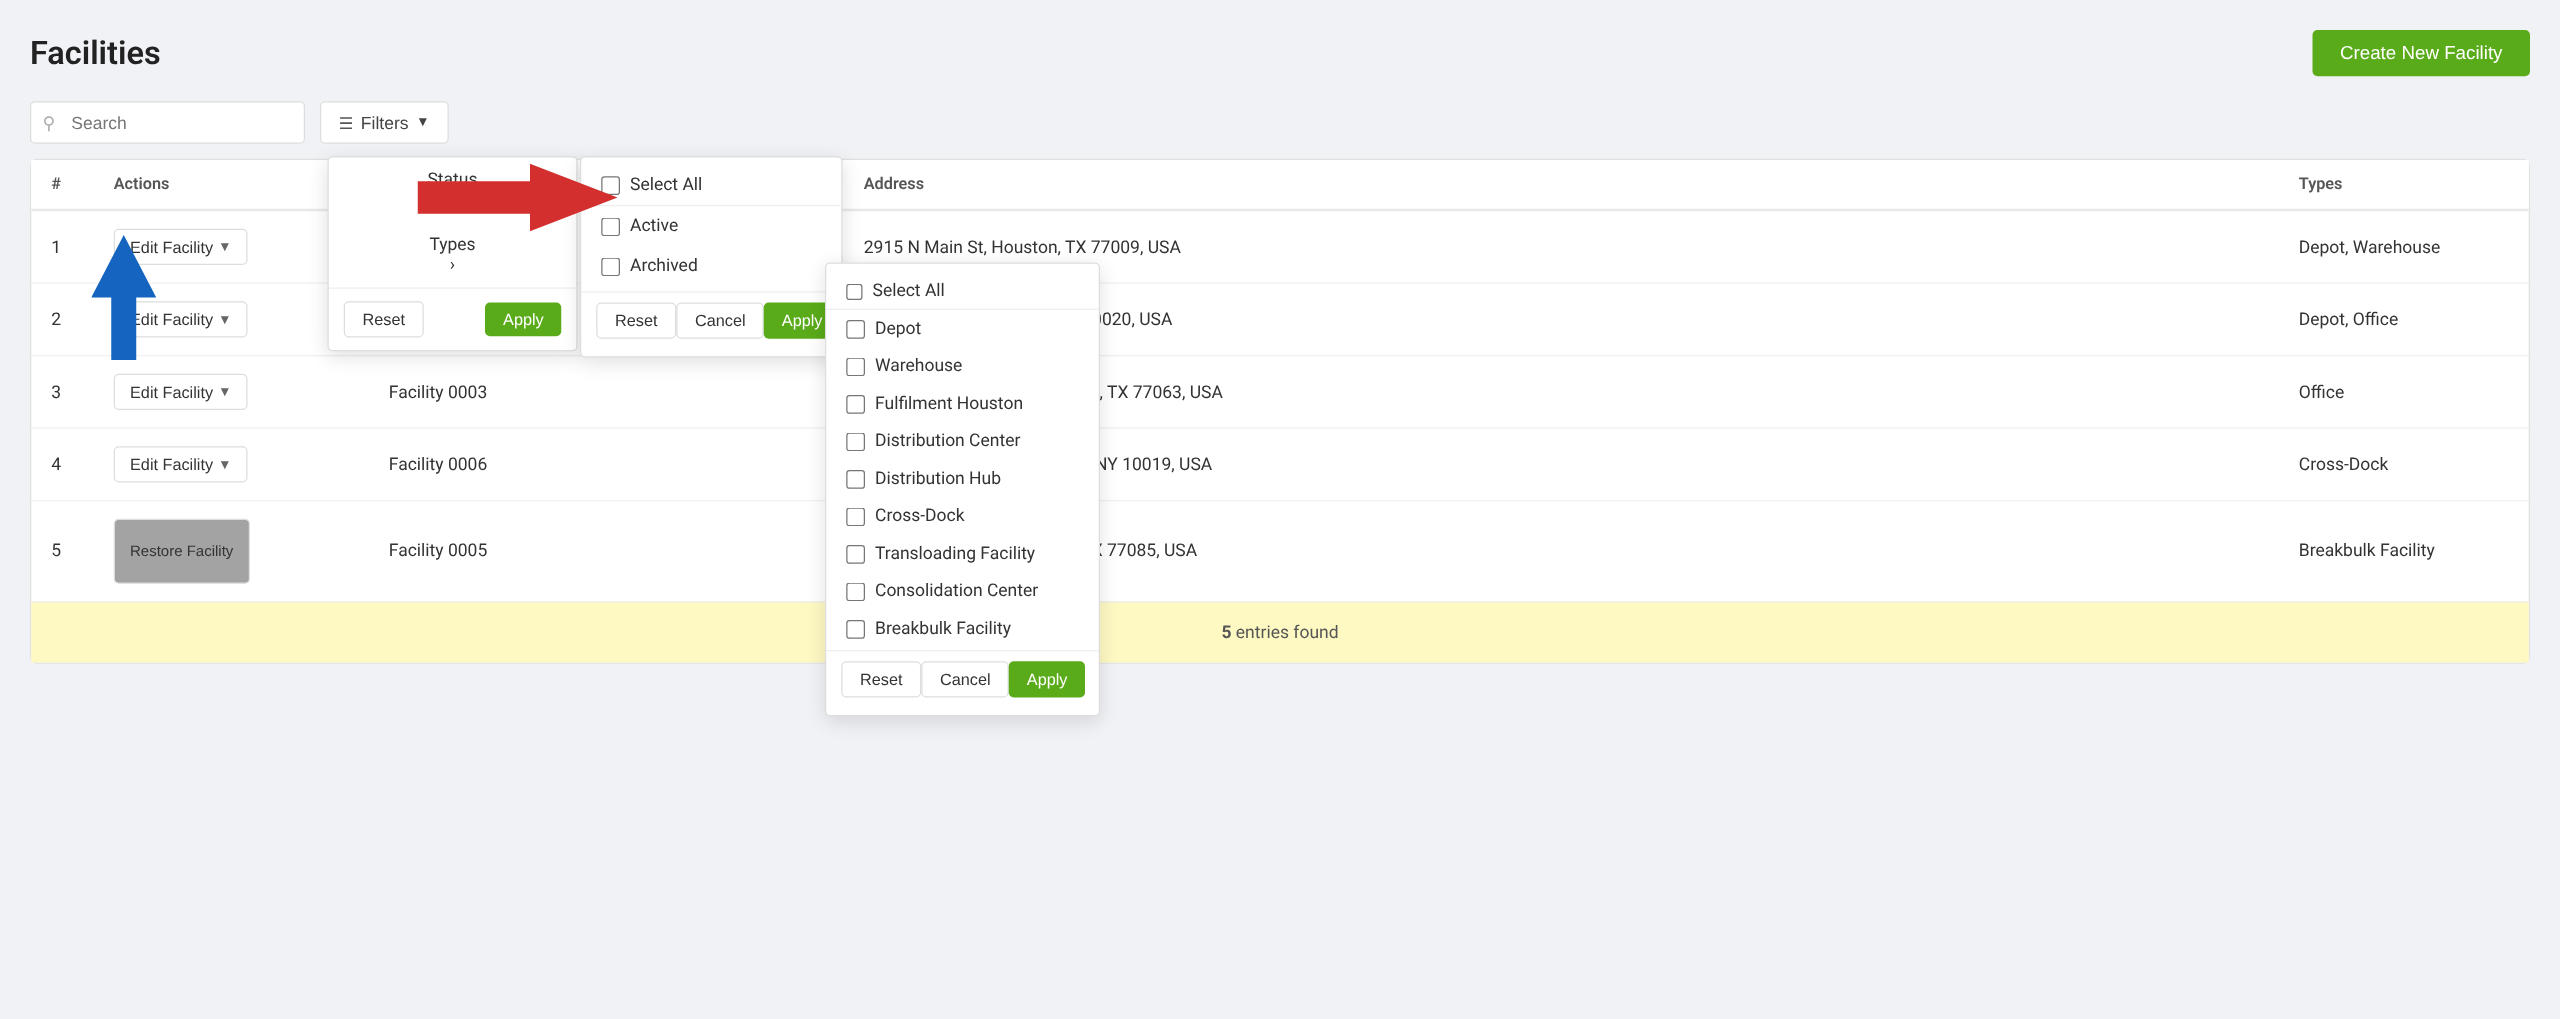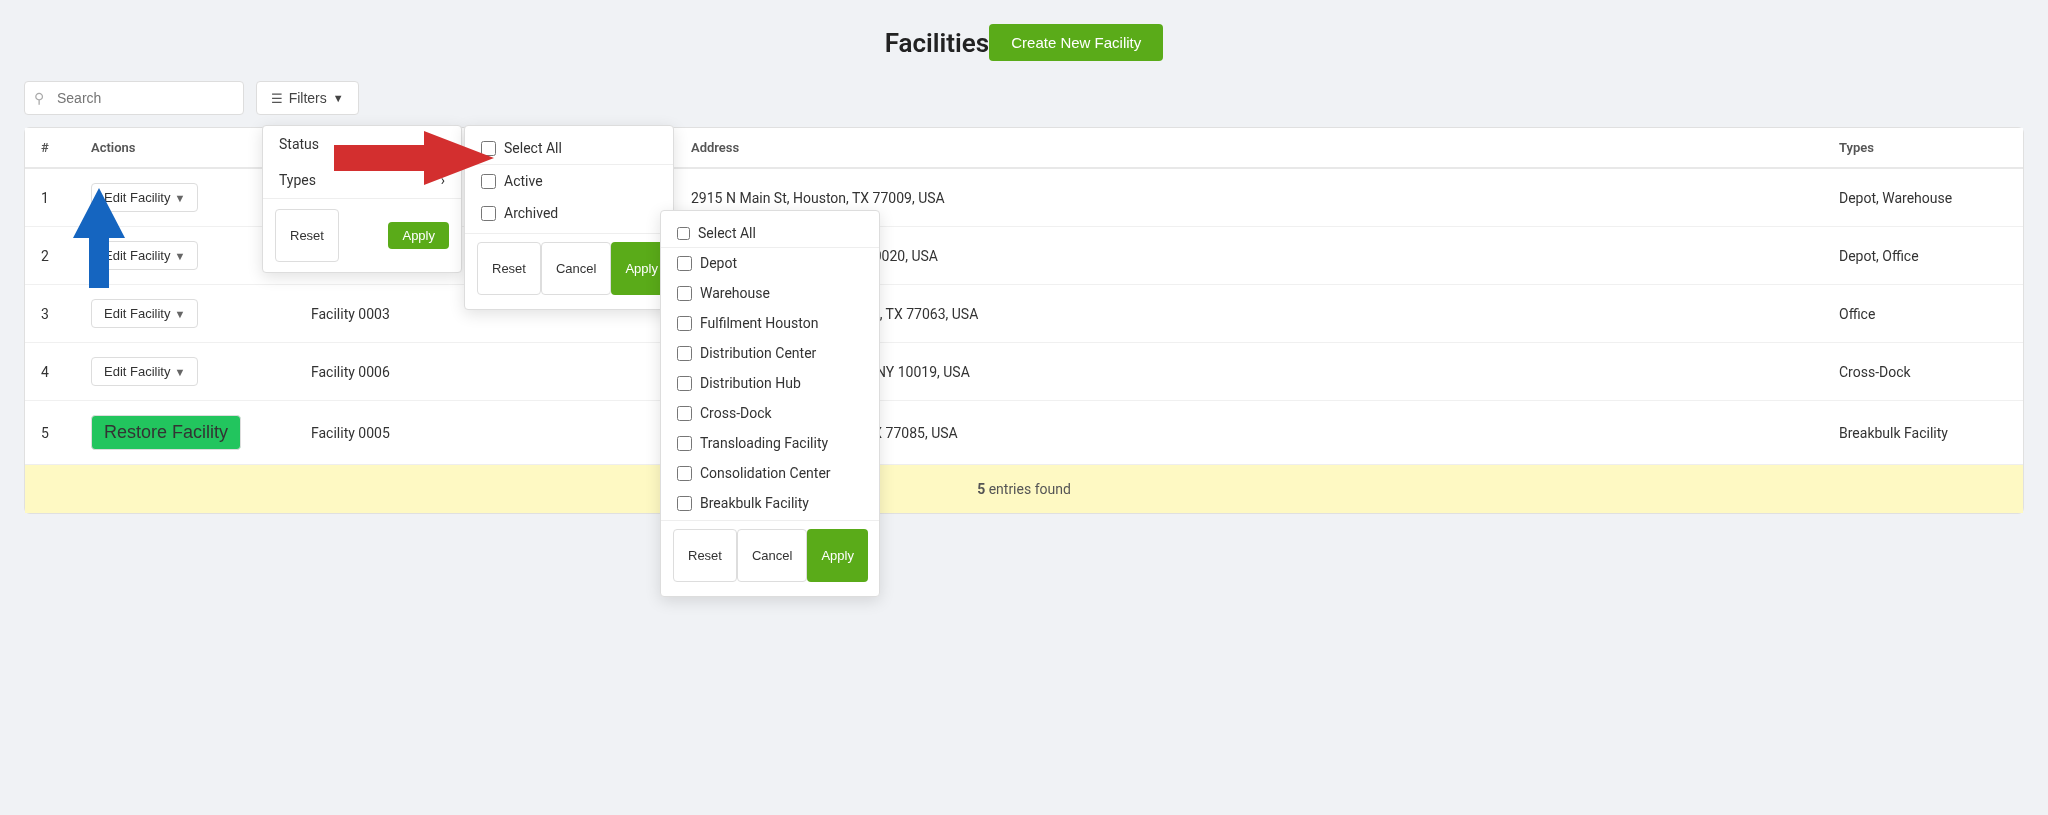--- a/index.html
+++ b/index.html
@@ -9,21 +9,21 @@
       color: #333;
       font-size: 14px;
     }
     .page-container {
       background: #f0f2f5;
       min-height: 100vh;
       padding: 24px;
     }
     .header-row {
       display: flex;
-      justify-content: center;
+      justify-content: space-between;
       align-items: center;
       margin-bottom: 20px;
     }
     .page-title {
       font-size: 26px;
       font-weight: 600;
       color: #222;
     }
     .create-btn {
       background: #5aab19;
@@ -126,25 +126,25 @@
       cursor: pointer;
       color: #333;
     }
     .action-btn .chevron {
       font-size: 11px;
       color: #666;
     }
     .restore-btn {
       display: inline-flex;
       align-items: center;
-      padding: 6px 12px;
-      border: 1px solid #ddd;
-      border-radius: 4px;
-      background: #22c55e;
-      font-size: 18px;
+      padding: 18px 12px;
+      border: 1px solid #ddd;
+      border-radius: 4px;
+      background: #a3a3a3;
+      font-size: 12px;
       font-weight: 500;
       cursor: pointer;
       color: #333;
     }
     .footer-row {
       text-align: center;
       padding: 16px;
       font-size: 14px;
       color: #555;
       border-top: 1px solid #eee;
@@ -167,35 +167,36 @@
       z-index: 100;
     }
     .filter-menu-item {
       display: flex;
       align-items: center;
       justify-content: space-between;
       padding: 10px 16px;
       font-size: 14px;
       color: #333;
       cursor: pointer;
+      flex-direction: column;
     }
     .filter-divider {
       border: none;
       border-top: 1px solid #eee;
       margin: 0;
     }
     .filter-actions {
       display: flex;
       justify-content: space-between;
       align-items: center;
       padding: 10px 12px;
       gap: 8px;
     }
     .filter-reset-btn {
-      padding: 18px 14px;
+      padding: 6px 14px;
       border: 1px solid #ddd;
       border-radius: 4px;
       background: #fff;
       font-size: 13px;
       cursor: pointer;
       color: #333;
     }
     .filter-apply-btn {
       padding: 6px 14px;
       border: none;

